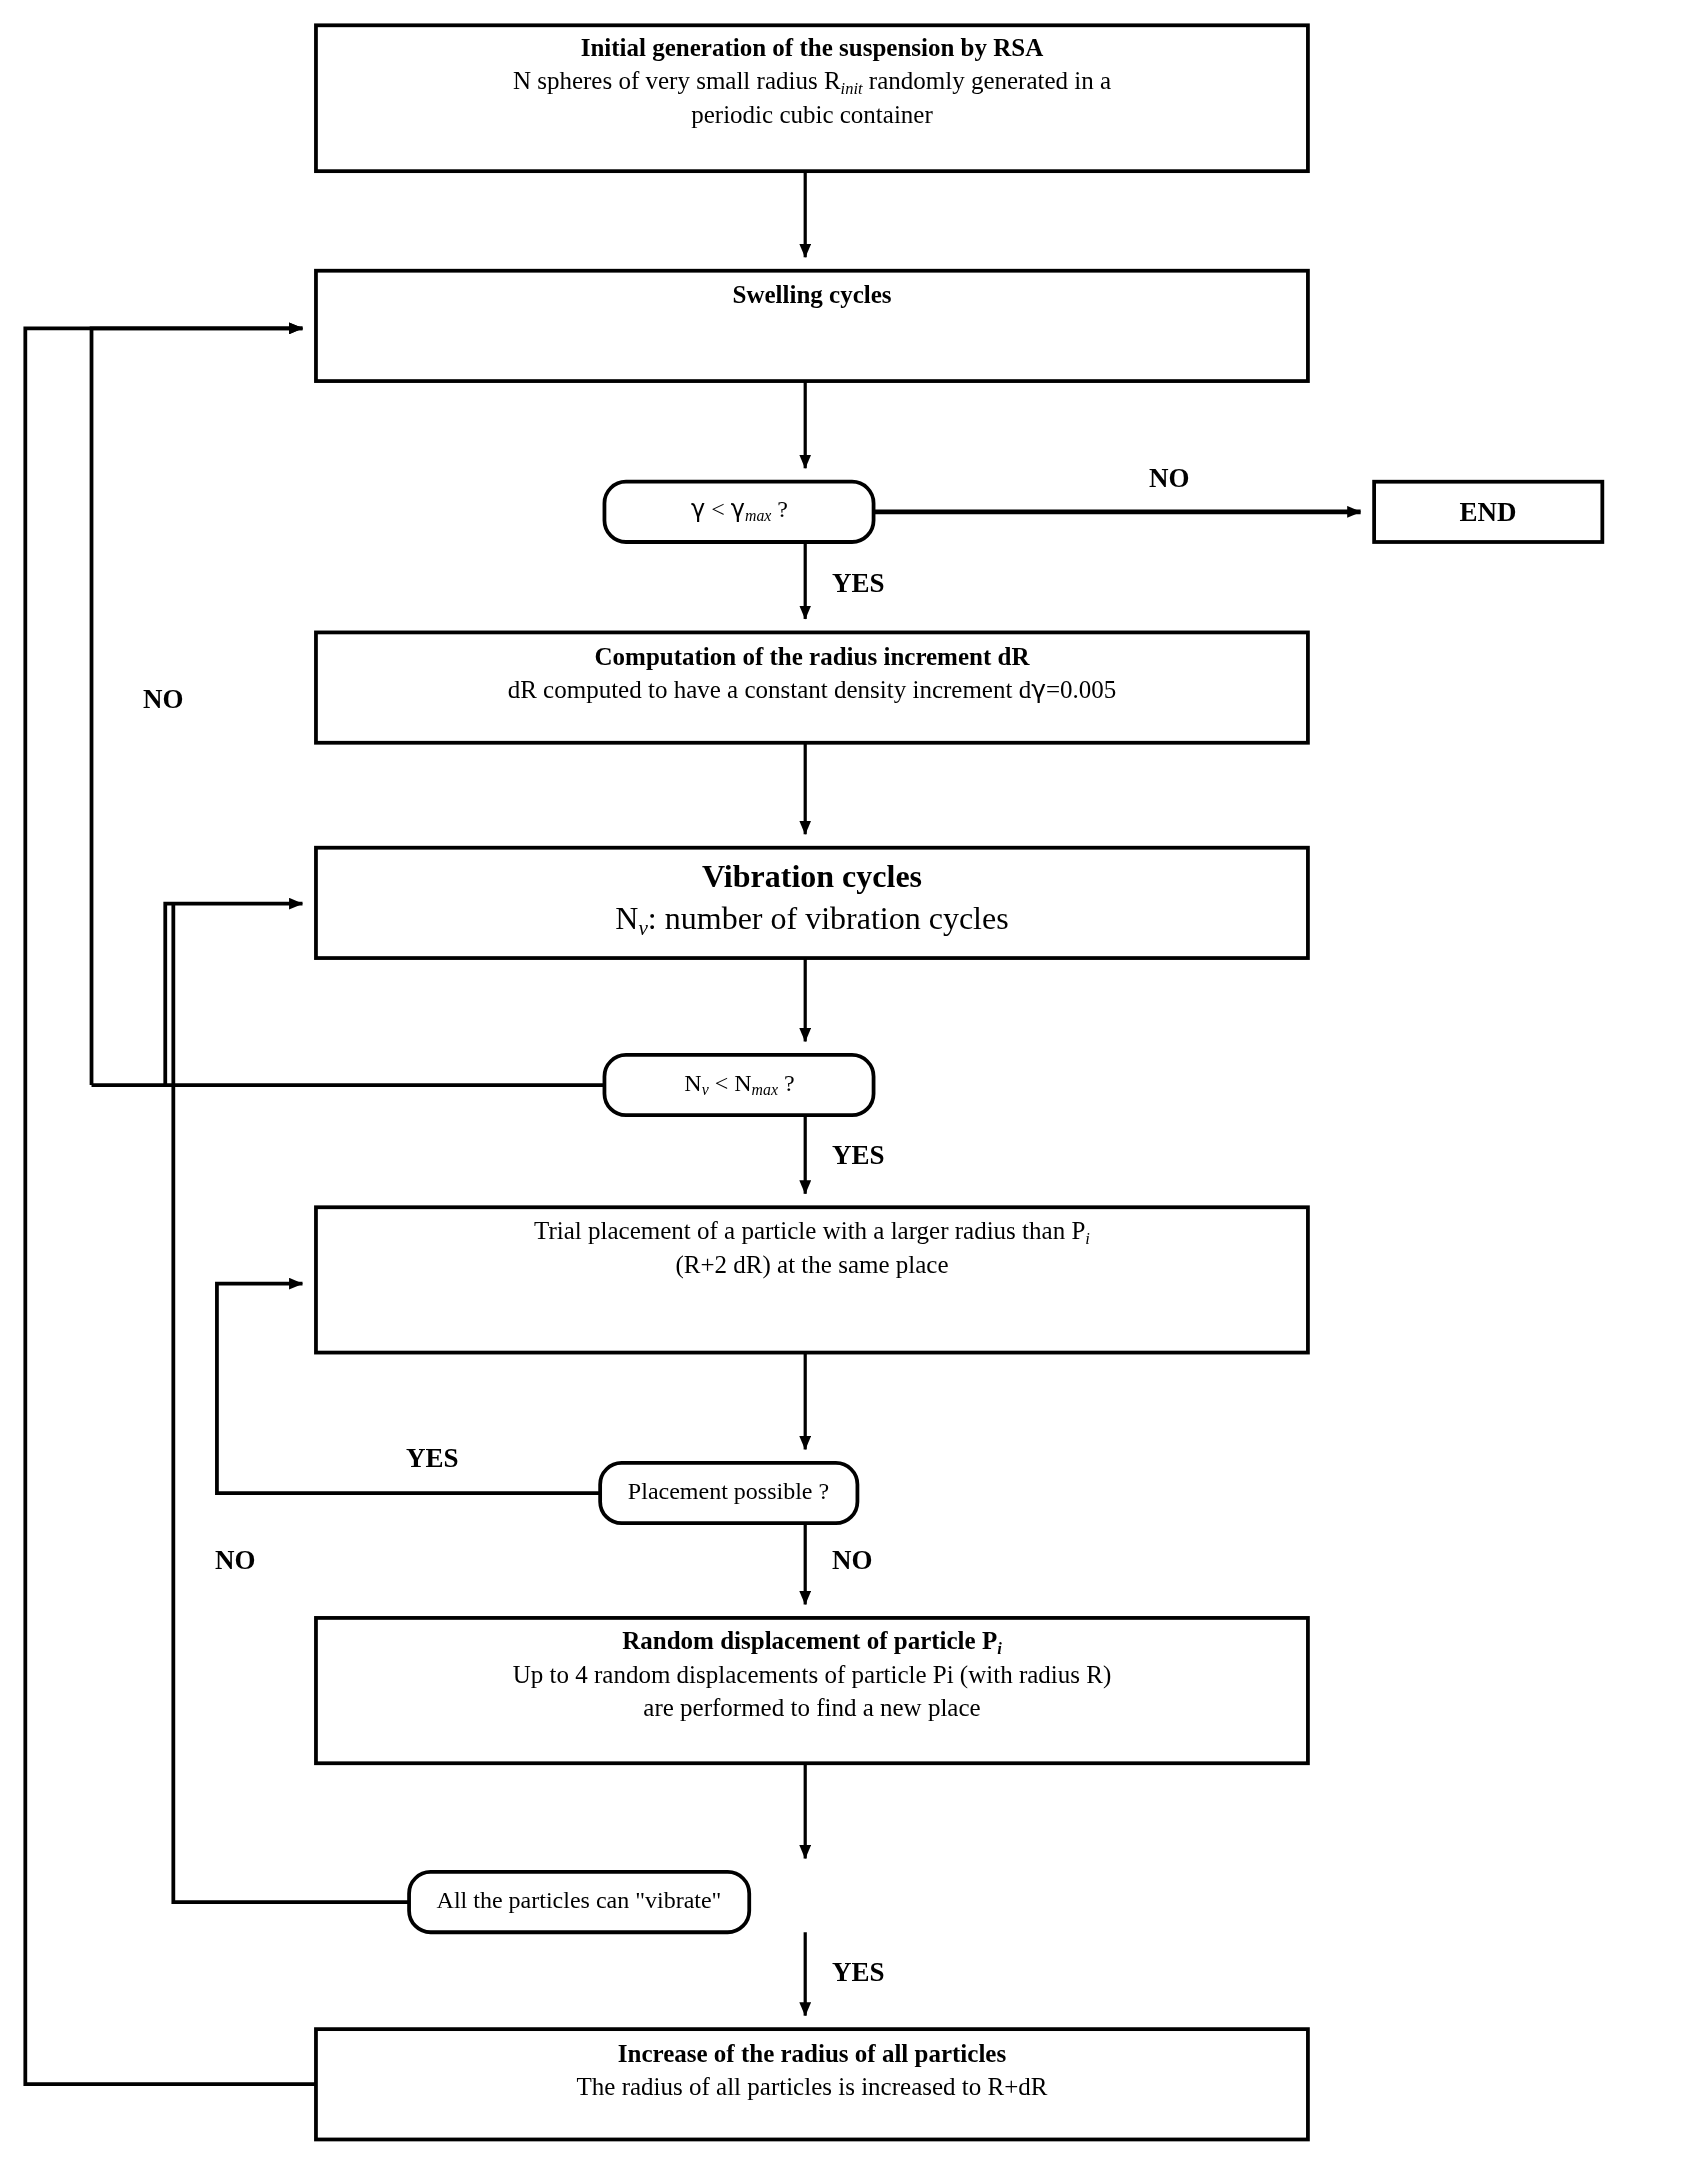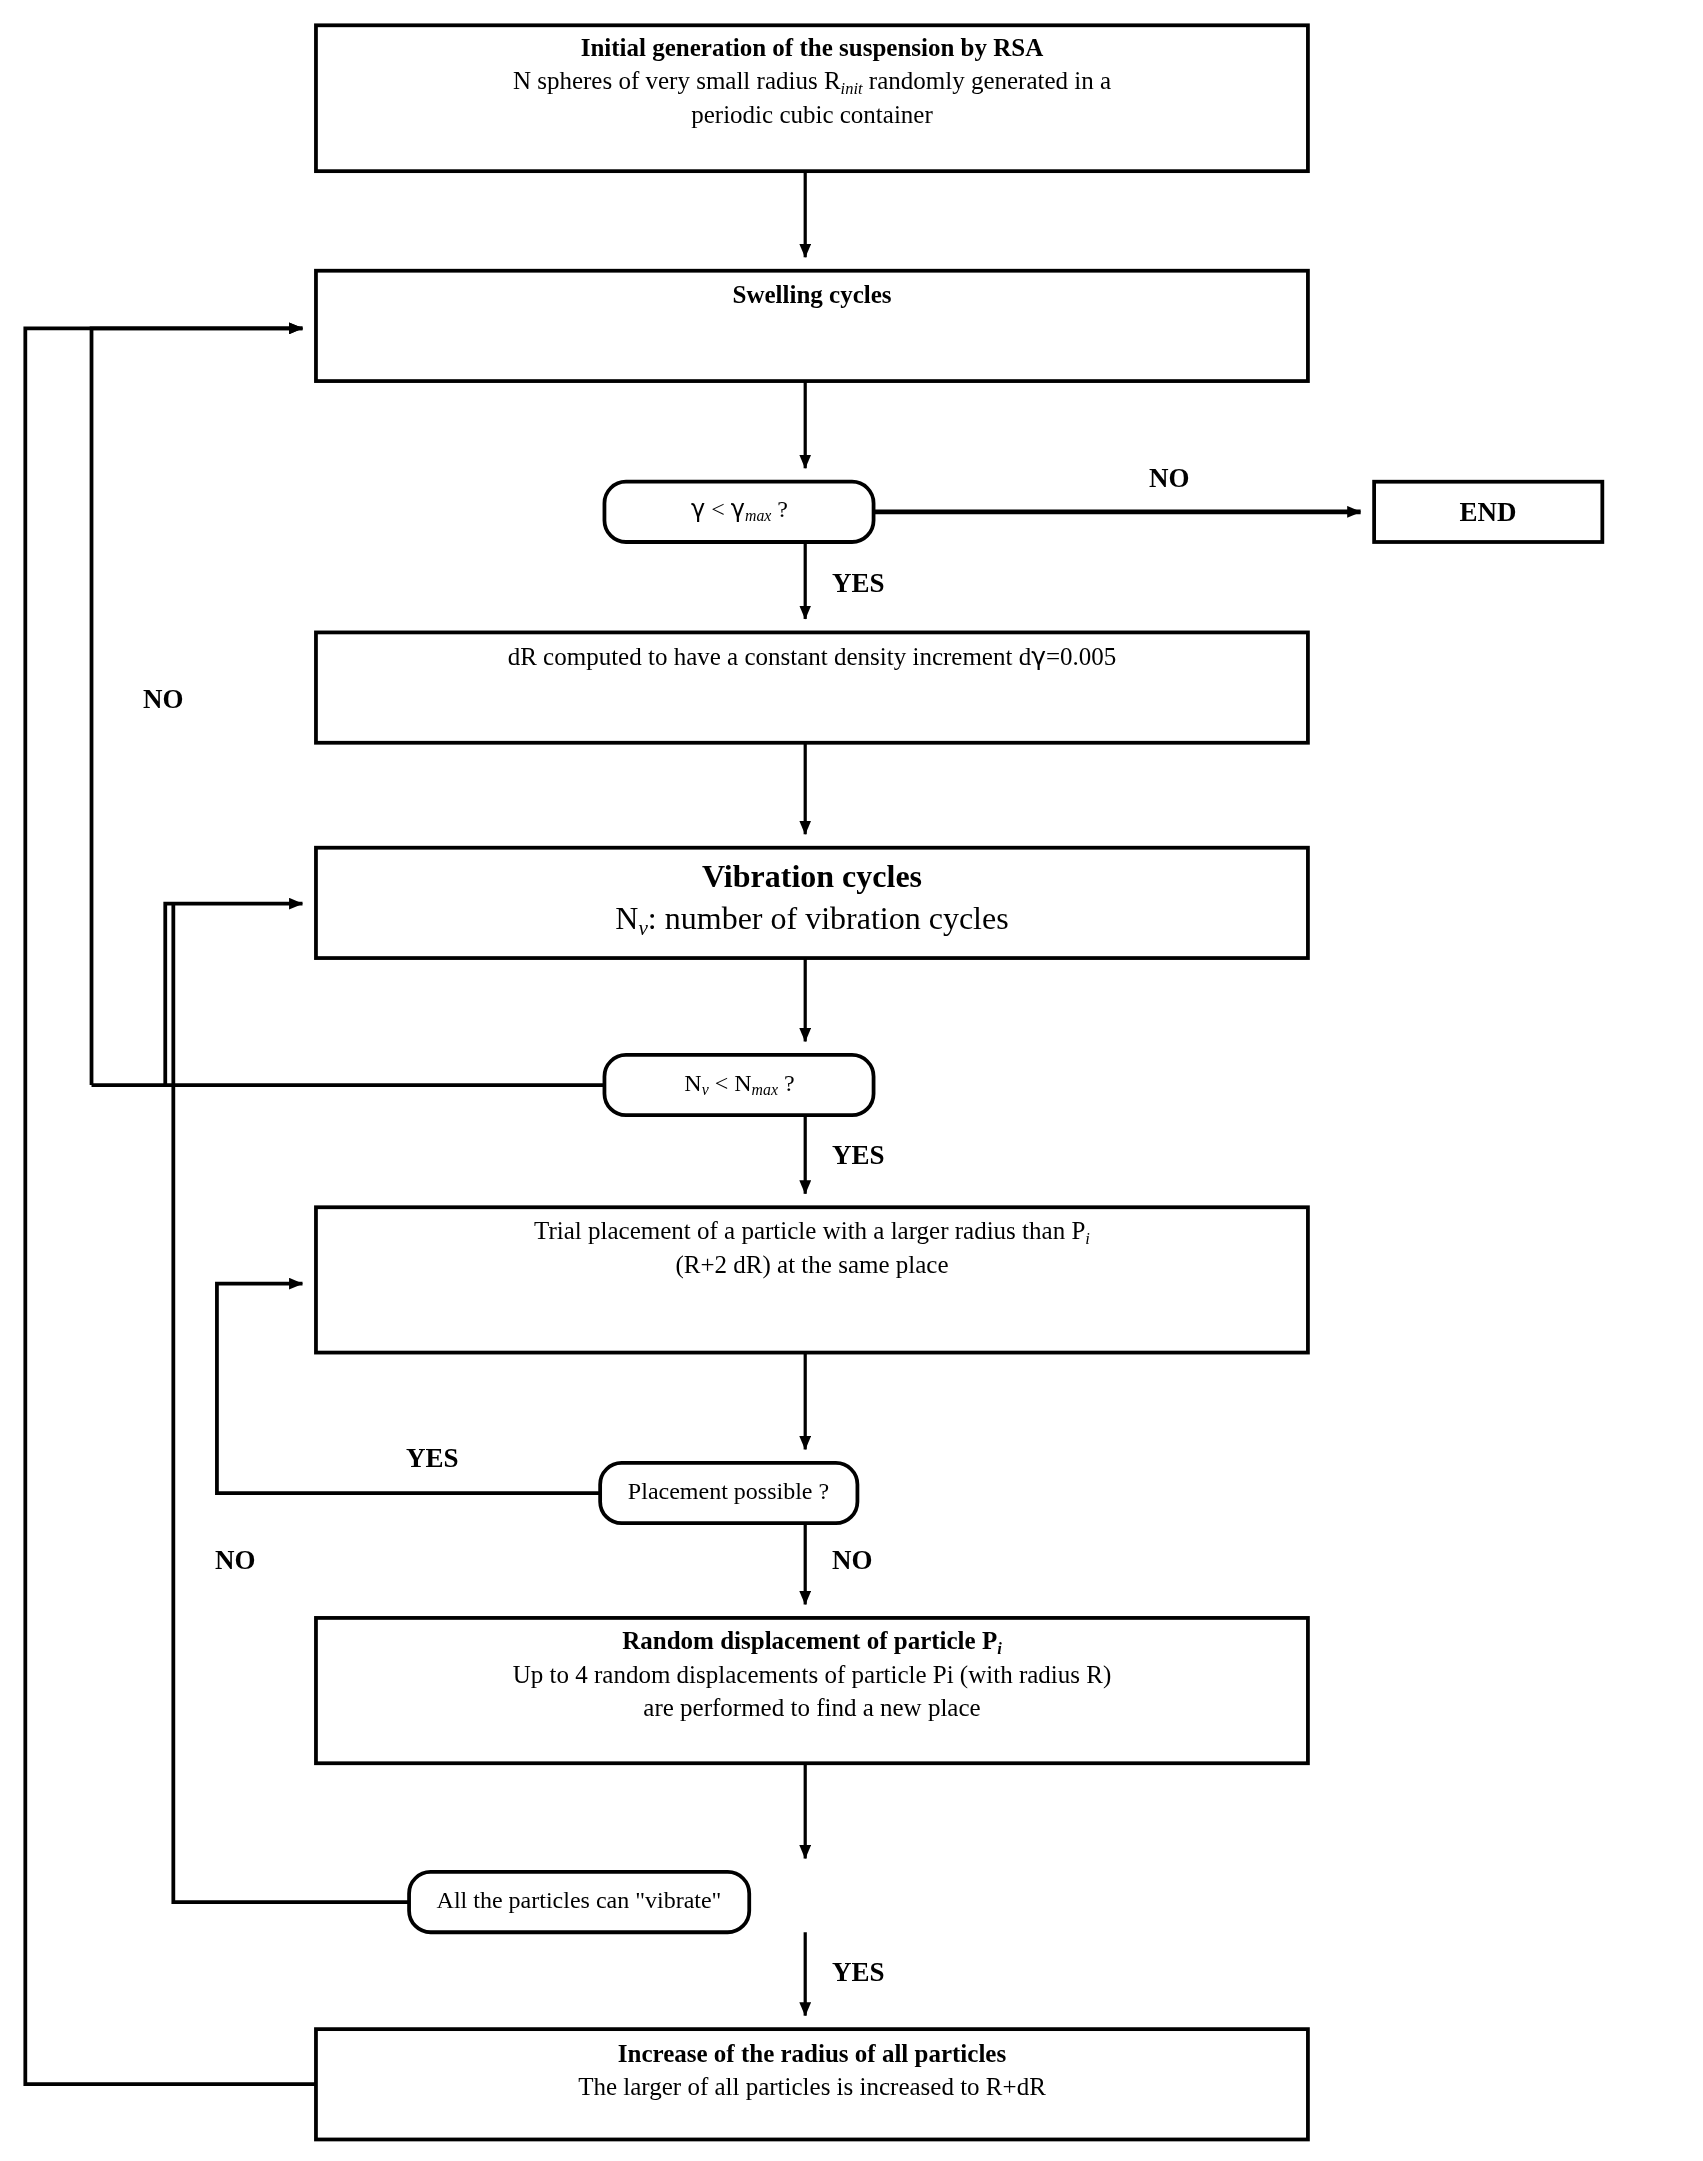--- a/index.html
+++ b/index.html
@@ -94,20 +94,21 @@
   <div class="ttl">Swelling cycles</div>
 </div>
 
 <div class="box-txt" style="left:605px;top:494px;width:269px;font-size:24px;">
   <span class="gk">γ</span> &lt; <span class="gk">γ</span><sub>max</sub> ?
 </div>
 
 <div class="box-txt ttl" style="left:1374px;top:495px;width:228px;font-size:27px;">END</div>
 
 <div class="box-txt" style="left:323px;top:641px;width:978px;font-size:25px;">
+  <div class="ttl">Computation of the radius increment dR</div>
   <div class="sub">dR computed to have a constant density increment d<span class="gk">γ</span>=0.005</div>
 </div>
 
 <div class="box-txt" style="left:323px;top:856px;width:978px;font-size:32px;">
   <div class="ttl">Vibration cycles</div>
   <div class="sub">N<sub>v</sub>: number of vibration cycles</div>
 </div>
 
 <div class="box-txt" style="left:605px;top:1068px;width:269px;font-size:24px;">
   N<sub>v</sub> &lt; N<sub>max</sub> ?
@@ -123,21 +124,21 @@
 <div class="box-txt" style="left:323px;top:1625px;width:978px;font-size:25px;">
   <div class="ttl">Random displacement of particle P<sub>i</sub></div>
   <div class="sub">Up to 4 random displacements of particle Pi (with radius R)</div>
   <div class="sub">are performed to find a new place</div>
 </div>
 
 <div class="box-txt" style="left:409px;top:1885px;width:340px;font-size:24px;">All the particles can "vibrate"</div>
 
 <div class="box-txt" style="left:323px;top:2038px;width:978px;font-size:25px;">
   <div class="ttl">Increase of the radius of all particles</div>
-  <div class="sub">The larger of all particles is increased to R+dR</div>
+  <div class="sub">The radius of all particles is increased to R+dR</div>
 </div>
 
 <div class="flabel" style="left:1149px;top:463px;font-size:27px;">NO</div>
 
 <div class="flabel" style="left:832px;top:568px;font-size:27px;">YES</div>
 
 <div class="flabel" style="left:143px;top:684px;font-size:27px;">NO</div>
 
 <div class="flabel" style="left:832px;top:1140px;font-size:27px;">YES</div>
 

